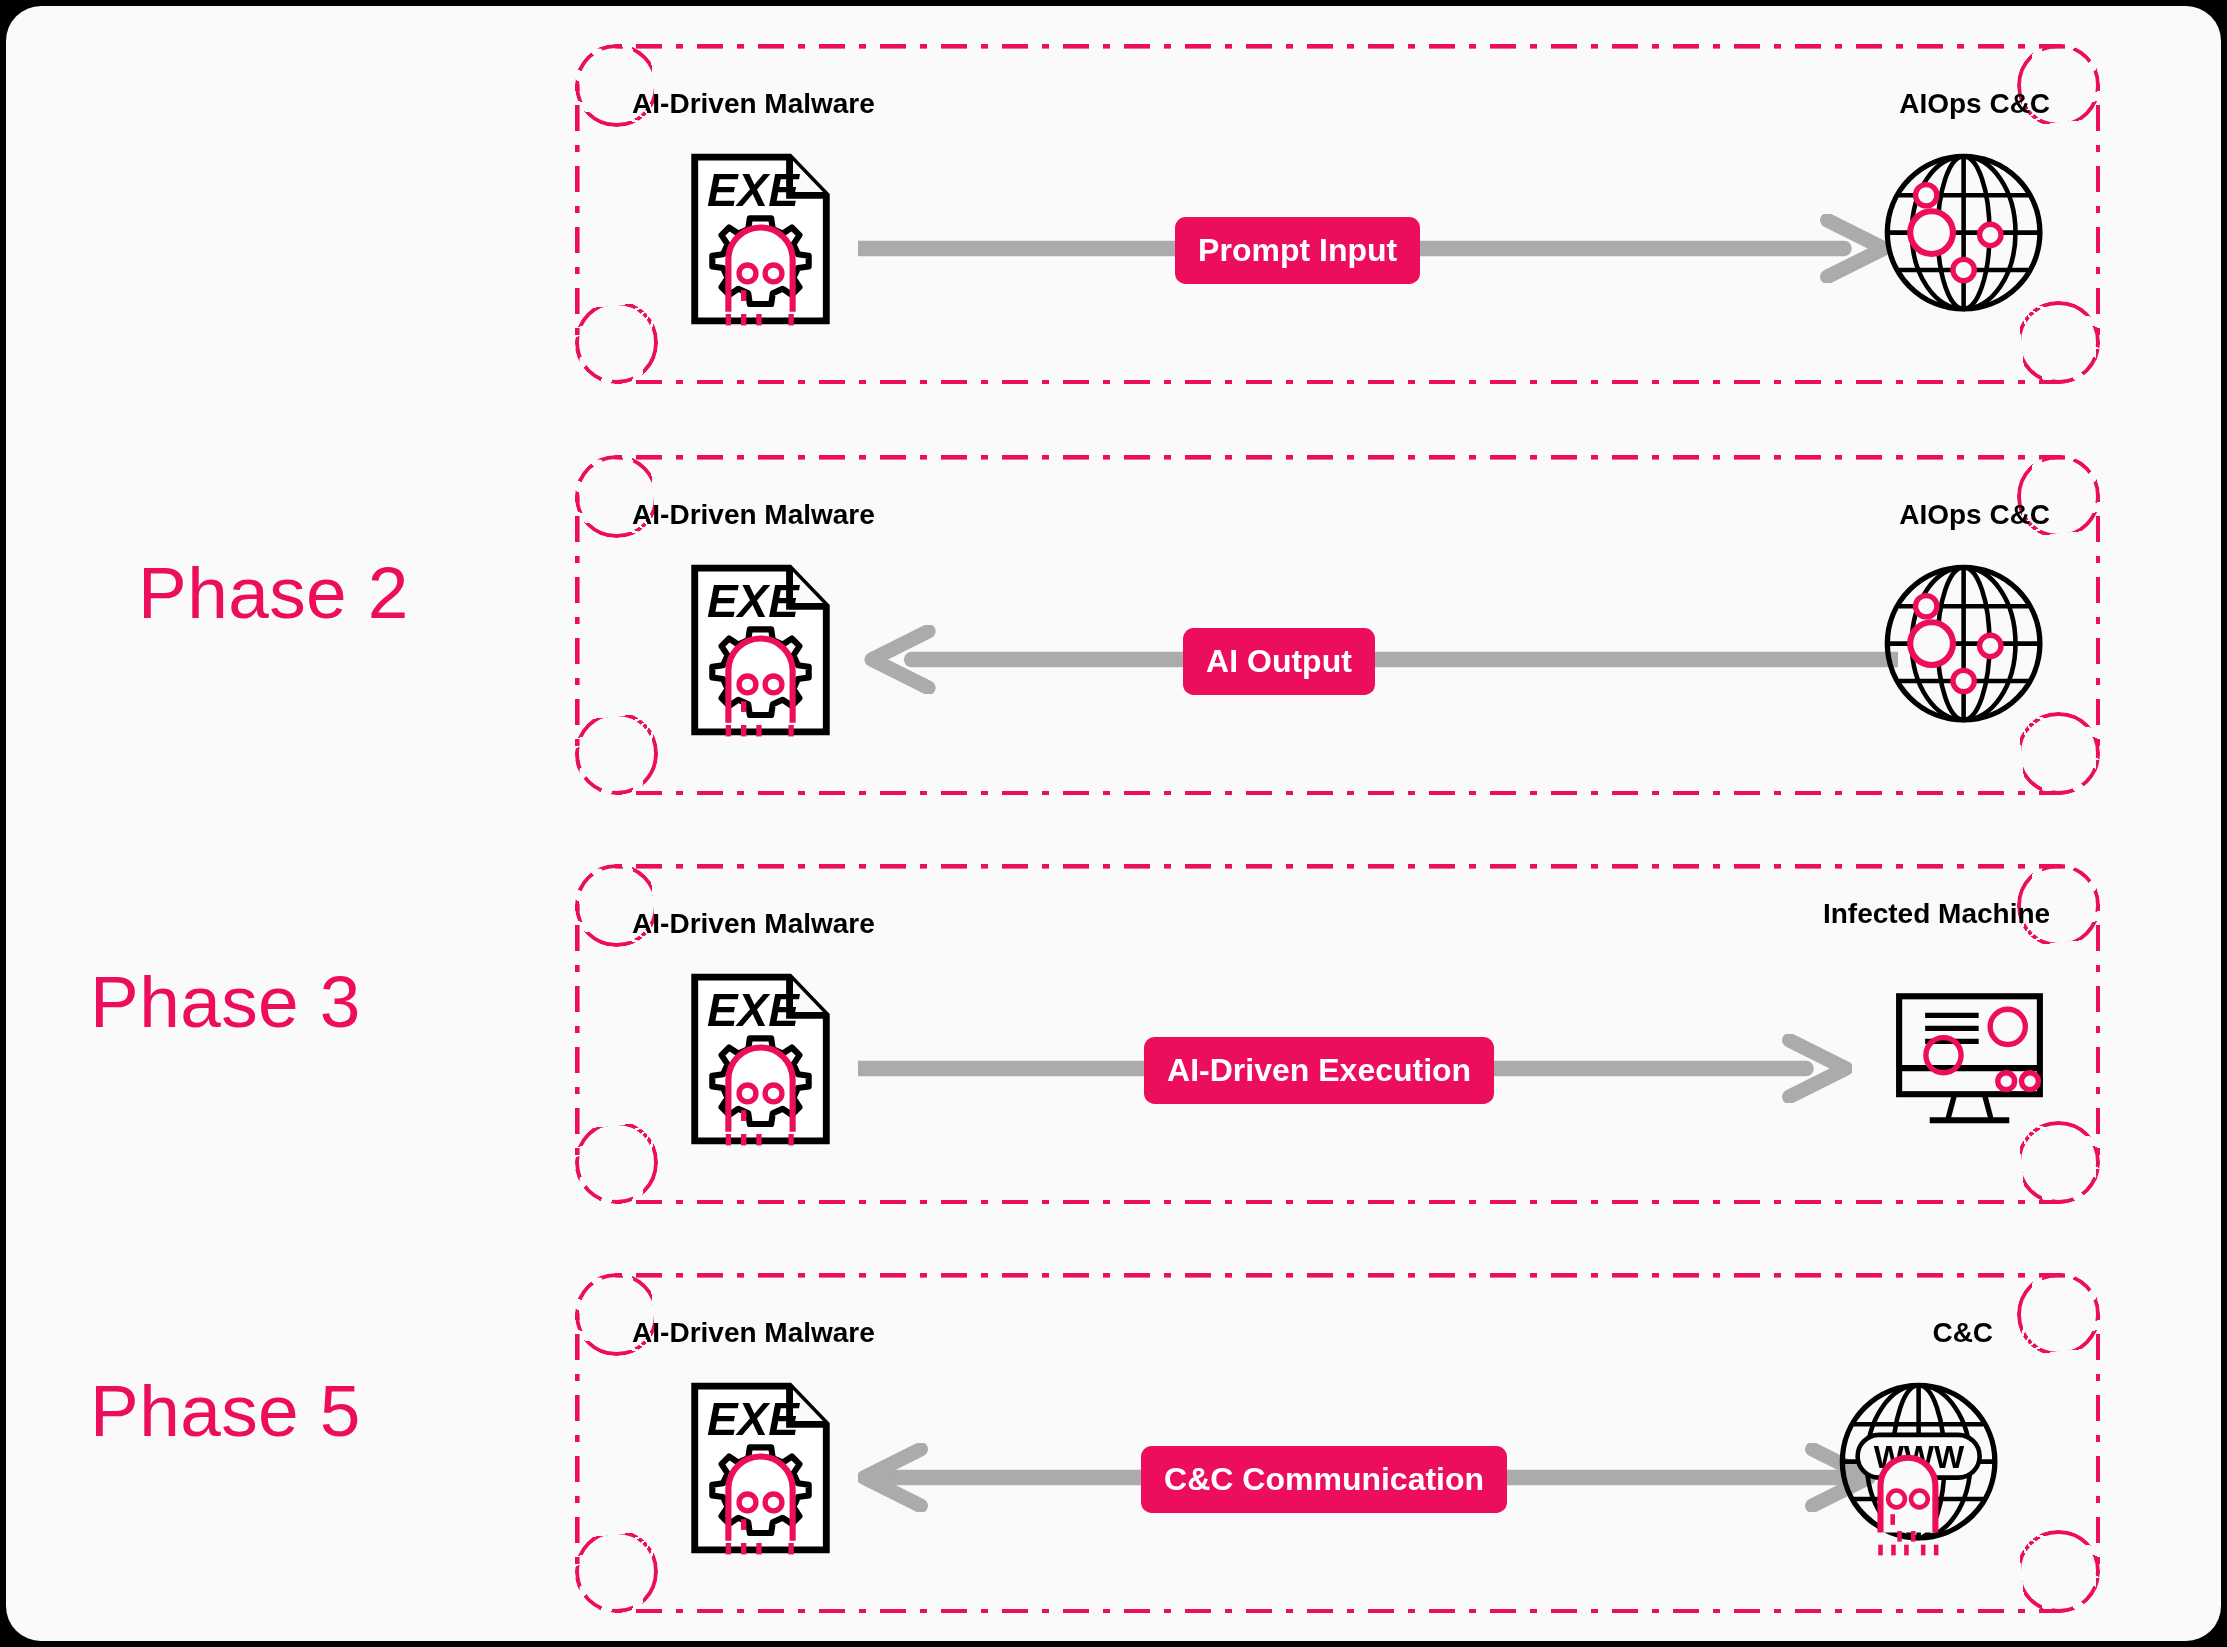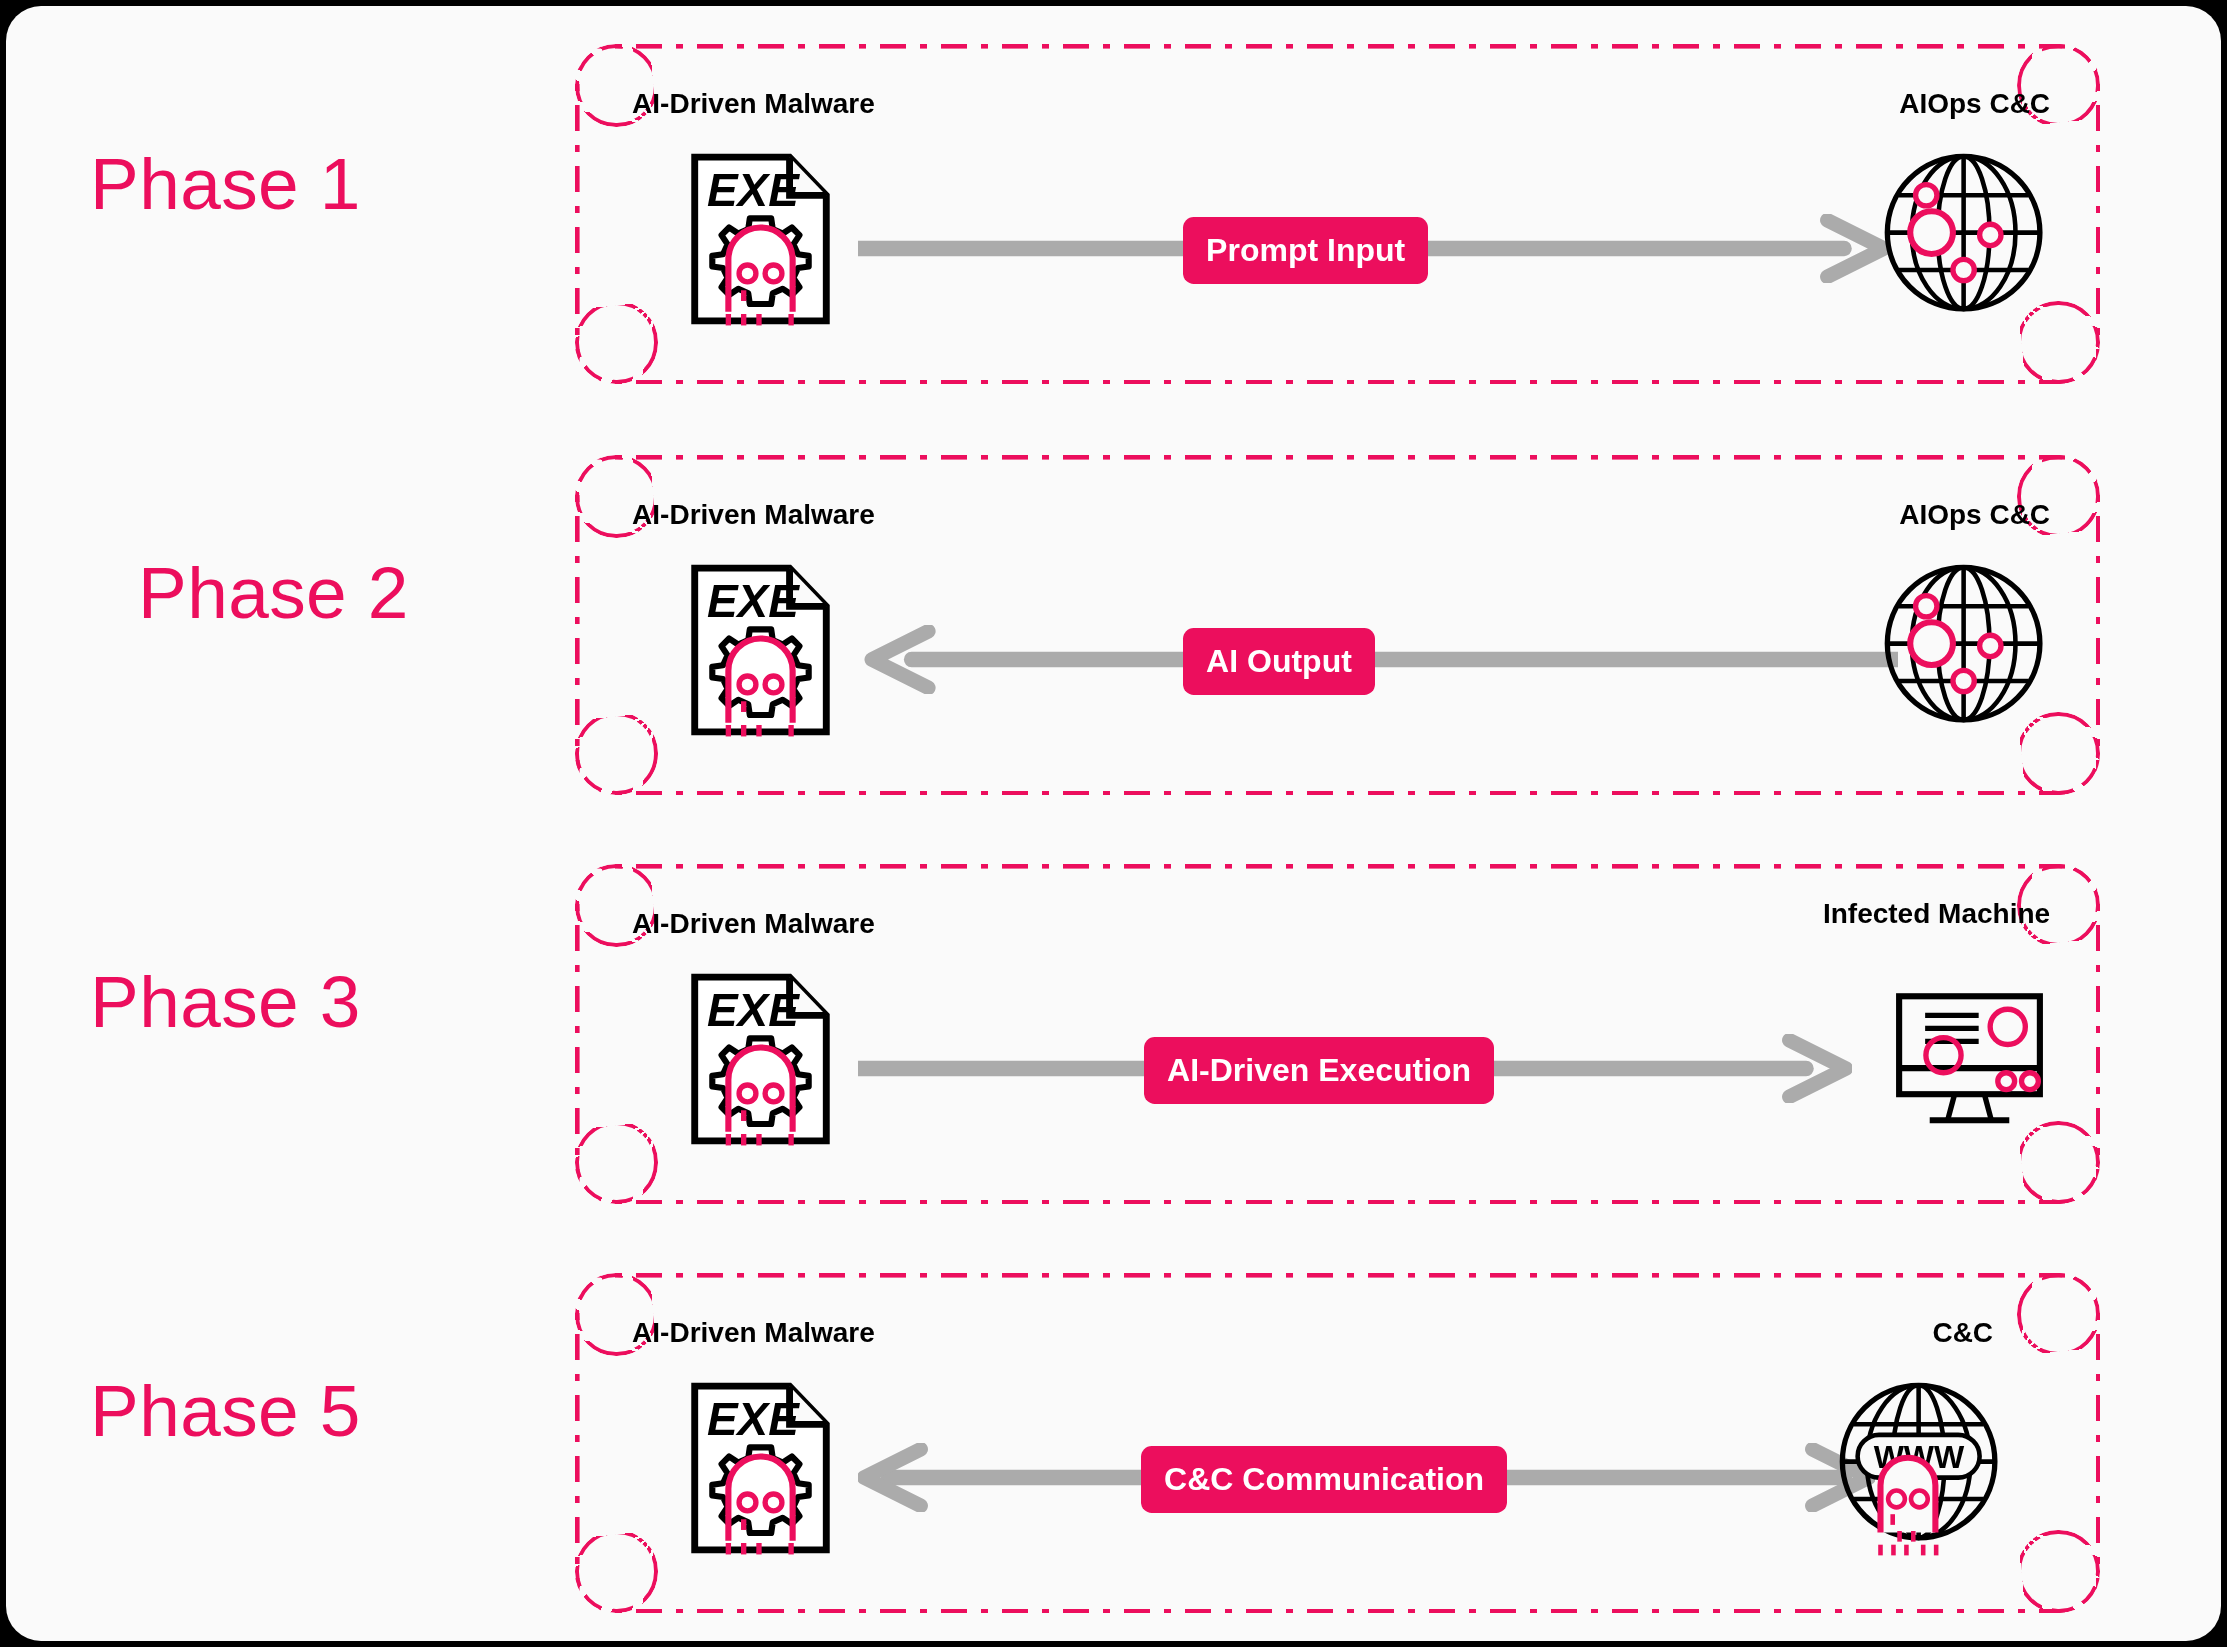--- a/index.html
+++ b/index.html
@@ -108,21 +108,20 @@
     box-sizing:border-box;
     text-align:center;
   }
 </style>
 </head>
 <body>
 
 <div id="canvas">
   <div id="inner">
 
-    <div class="phase-label" style="top:141px;">Phase 1</div>
 
     <div class="phase-box" style="top:38px;height:340px;">
       <span class="corner c-tl"></span>
       <span class="corner c-tr"></span>
       <span class="corner c-bl"></span>
       <span class="corner c-br"></span>
 
       <div class="node-title title-left" style="top:46px;">AI-Driven Malware</div>
       <div class="node-title title-right" style="top:46px;">AIOps C&amp;C</div>
 
@@ -145,21 +144,21 @@
         </svg>
       </div>
 
       <div class="arrow-wrap" style="left:283px;top:170px;">
         <svg width="1032" height="69" viewBox="0 0 1350 90">
           <line x1="0" y1="45" x2="1290" y2="45" stroke="#ababab" stroke-width="20" stroke-linecap="round"></line>
           <path d="M1268 8 L1342 45 L1268 82" fill="none" stroke="#ababab" stroke-width="19" stroke-linecap="round" stroke-linejoin="round"></path>
         </svg>
       </div>
 
-      <div class="badge" style="left:600px;top:173px;margin-left:8px;">Prompt Input</div>
+      <div class="badge" style="left:600px;top:173px;">Prompt Input</div>
 
       <div class="icon-right" style="top:107px;">
         <svg width="164" height="164" viewBox="0 0 215 215">
           <circle cx="107" cy="107" r="100" fill="none" stroke="#000" stroke-width="7"></circle>
           <ellipse cx="107" cy="107" rx="34" ry="100" fill="none" stroke="#000" stroke-width="6"></ellipse>
           <ellipse cx="107" cy="107" rx="68" ry="100" fill="none" stroke="#000" stroke-width="6"></ellipse>
           <line x1="107" y1="7" x2="107" y2="207" stroke="#000" stroke-width="6"></line>
           <line x1="22" y1="58" x2="192" y2="58" stroke="#000" stroke-width="6"></line>
           <line x1="7" y1="107" x2="207" y2="107" stroke="#000" stroke-width="6"></line>
           <line x1="22" y1="156" x2="192" y2="156" stroke="#000" stroke-width="6"></line>

